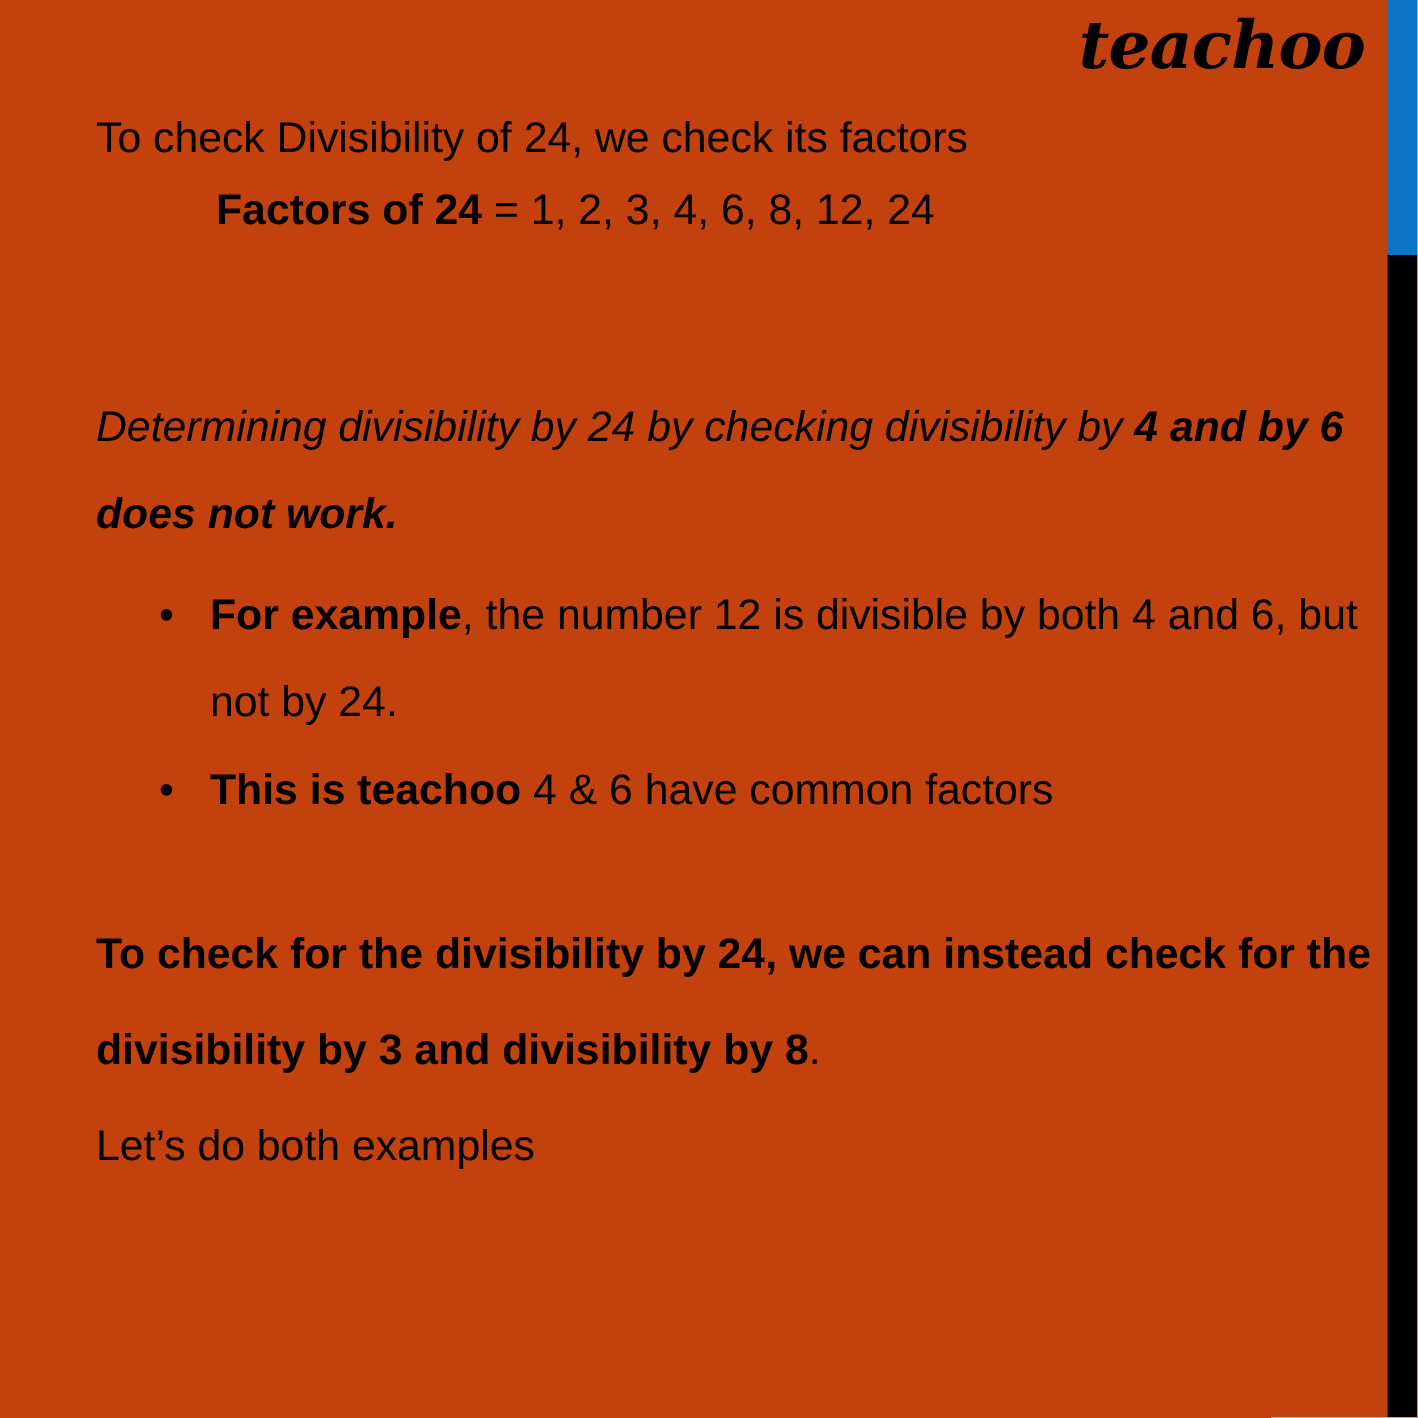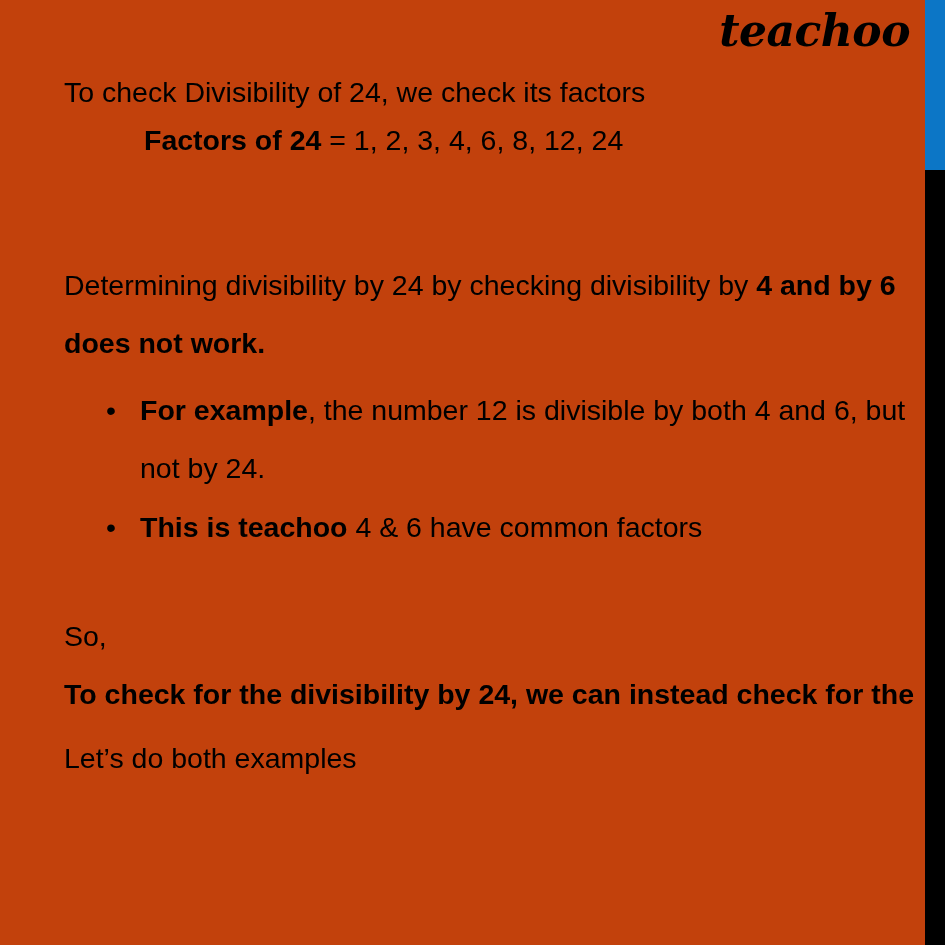--- a/index.html
+++ b/index.html
@@ -71,21 +71,21 @@
     white-space: nowrap;
   }
   .para {
     line-height: 2.05;
   }
   .b { font-weight: 700; }
 
   .row-intro        { margin: 0; height: 48px; }
   .row-factors      { margin: 0 0 0 80px; height: 48px; }
   .spacer-1         { height: 82px; }
-  .row-determining  { width: 835px; }
+  .row-determining  { width: 835px; font-style: italic; }
   .spacer-2         { height: 8px; }
 
   ul.bullets {
     list-style: none;
     margin: 0;
     padding: 0 0 0 42px;
   }
   ul.bullets > li {
     position: relative;
     padding-left: 34px;
@@ -137,21 +137,23 @@
       <li>
         <span class="dot">•</span><span class="b">For example</span><span>, the number 12 is divisible by both 4 and 6, but not by 24.</span>
       </li>
       <li>
         <span class="dot">•</span><span class="b">This is teachoo</span><span> 4 &amp; 6 have common factors</span>
       </li>
     </ul>
 
     <div class="spacer-3"></div>
 
-    <div class="line row-so">So,</div>
 
     <div class="line row-check">To check for the divisibility by 24, we can instead check for the</div>
 
+    <div class="line row-div38">
+      <span class="b">divisibility by 3 and divisibility by 8</span><span>.</span>
+    </div>
 
     <div class="line row-lets">Let’s do both examples</div>
 
   </div>
 </div>
 
 </body></html>

